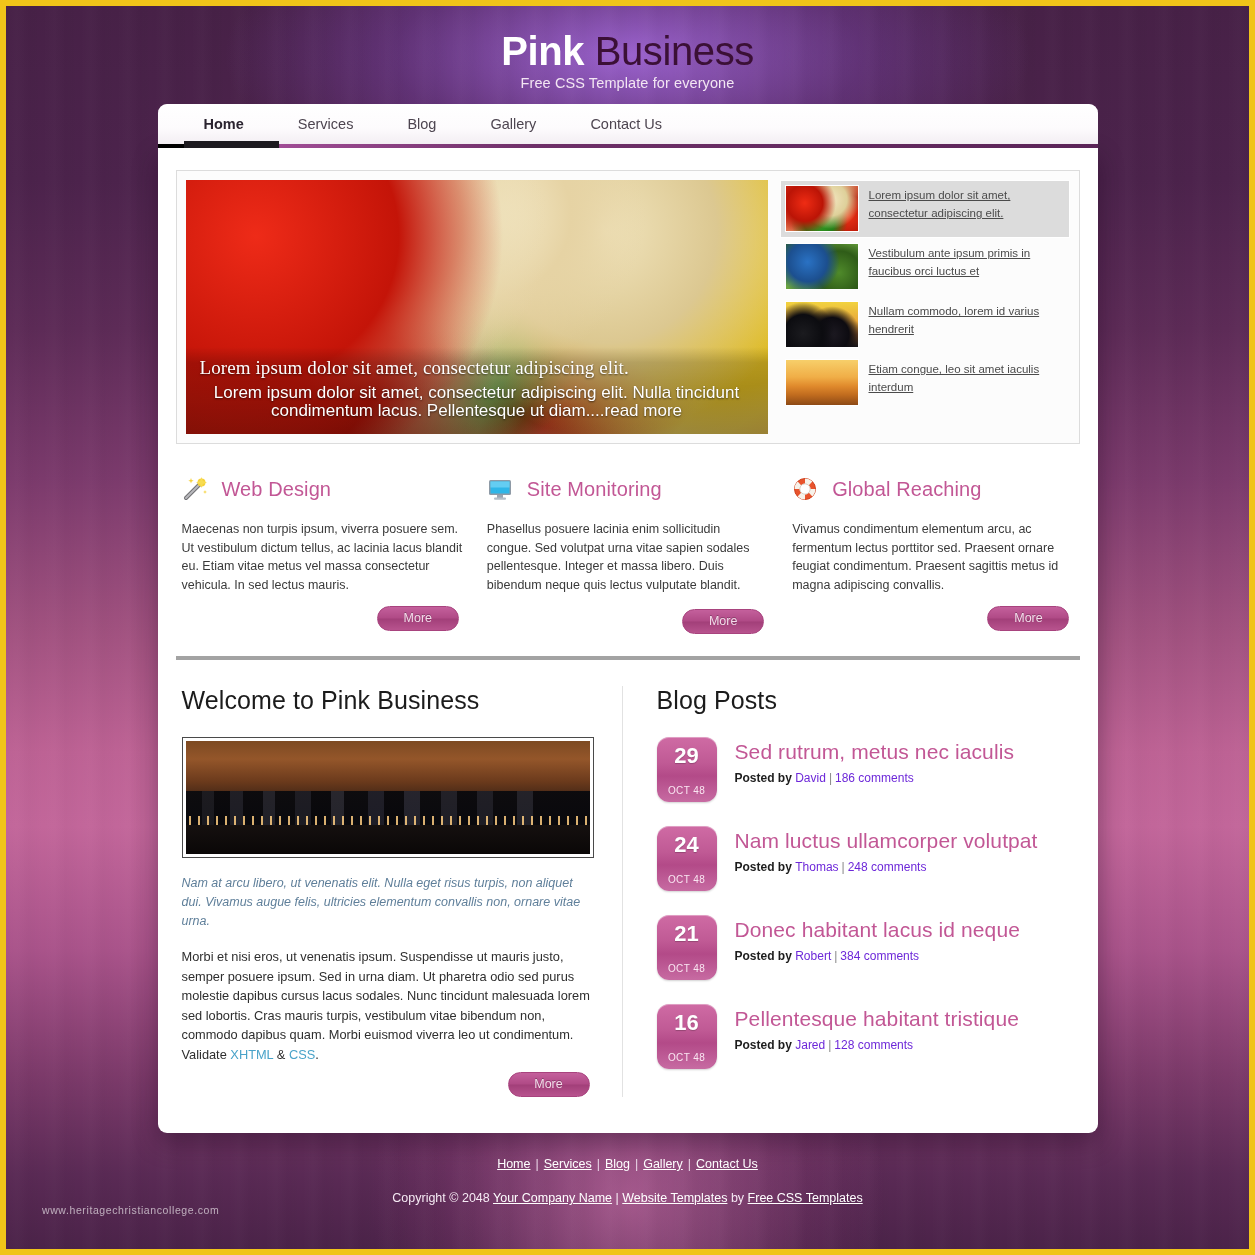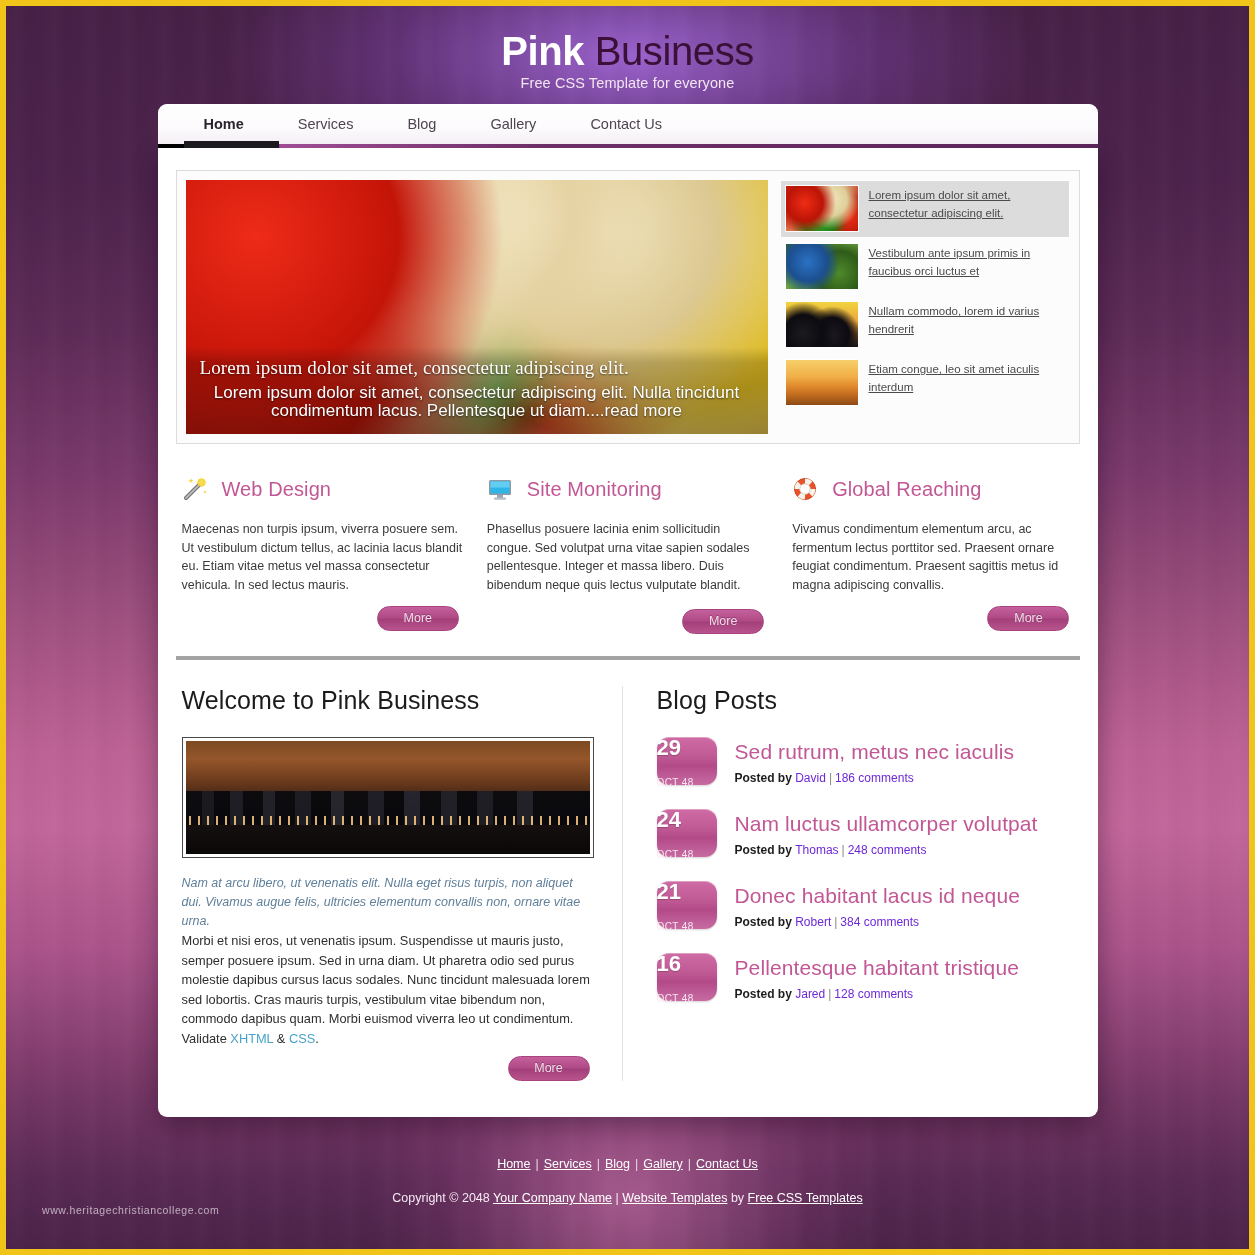--- a/index.html
+++ b/index.html
@@ -343,39 +343,41 @@
     left: 0; right: 0; bottom: 0; height: 26%;
     background: linear-gradient(to bottom, #15100f, #0a0707);
     z-index: 2;
   }
 
   .intro-italic {
     font-size: 12.5px;
     line-height: 19px;
     color: #5f7f9a;
     font-style: italic;
+    margin-bottom: 16px;
   }
   .welcome-body {
     font-size: 12.8px;
     line-height: 19.5px;
     color: #2e2e2e;
   }
   .welcome-body a { color: #49a3c9; }
 
   
   .blog-post { display: flex; gap: 18px; margin-bottom: 24px; align-items: flex-start; }
   .date-badge {
-    width: 60px; height: 48px;
+    width: 60px; height: 65px;
     flex: none;
     border-radius: 12px;
     background: linear-gradient(to bottom, #cf6ba4 0%, #c05a95 40%, #b34a88 60%, #c76ba2 100%);
     box-shadow: inset 0 1px 0 rgba(255,255,255,.35), 0 1px 2px rgba(0,0,0,.18);
     color: #ffffff;
     display: flex;
     flex-direction: column;
+    align-items: center;
     justify-content: center;
     padding-top: 2px;
   }
   .date-day { font-size: 22px; font-weight: bold; line-height: 22px; text-shadow: 0 1px 1px rgba(0,0,0,.22); }
   .date-mon { font-size: 10px; letter-spacing: .4px; margin-top: 18px; color: #fae6f2; }
   .post-body { padding-top: 2px; }
   .post-title {
     font-size: 21px;
     font-weight: normal;
     color: #c25795;
@@ -390,21 +392,21 @@
     margin-top: 6px;
   }
   .post-meta a { color: #6d28d9; font-weight: normal; }
   .post-meta .sep { color: #888; font-weight: normal; padding: 0 3px; }
 
   
   .site-footer {
     position: relative;
     z-index: 3;
     text-align: center;
-    padding-top: 40px;
+    padding-top: 24px;
     color: #f2e2f0;
   }
   .footer-nav { font-size: 12.5px; margin-bottom: 20px; }
   .footer-nav a { color: #ffffff; text-decoration: underline; }
   .footer-nav .sep { padding: 0 5px; color: #e9d4e6; }
   .footer-copy { font-size: 12.5px; color: #f6eaf4; }
   .footer-copy a { color: #ffffff; text-decoration: underline; }
 
   a { text-decoration: none; }
 </style>

